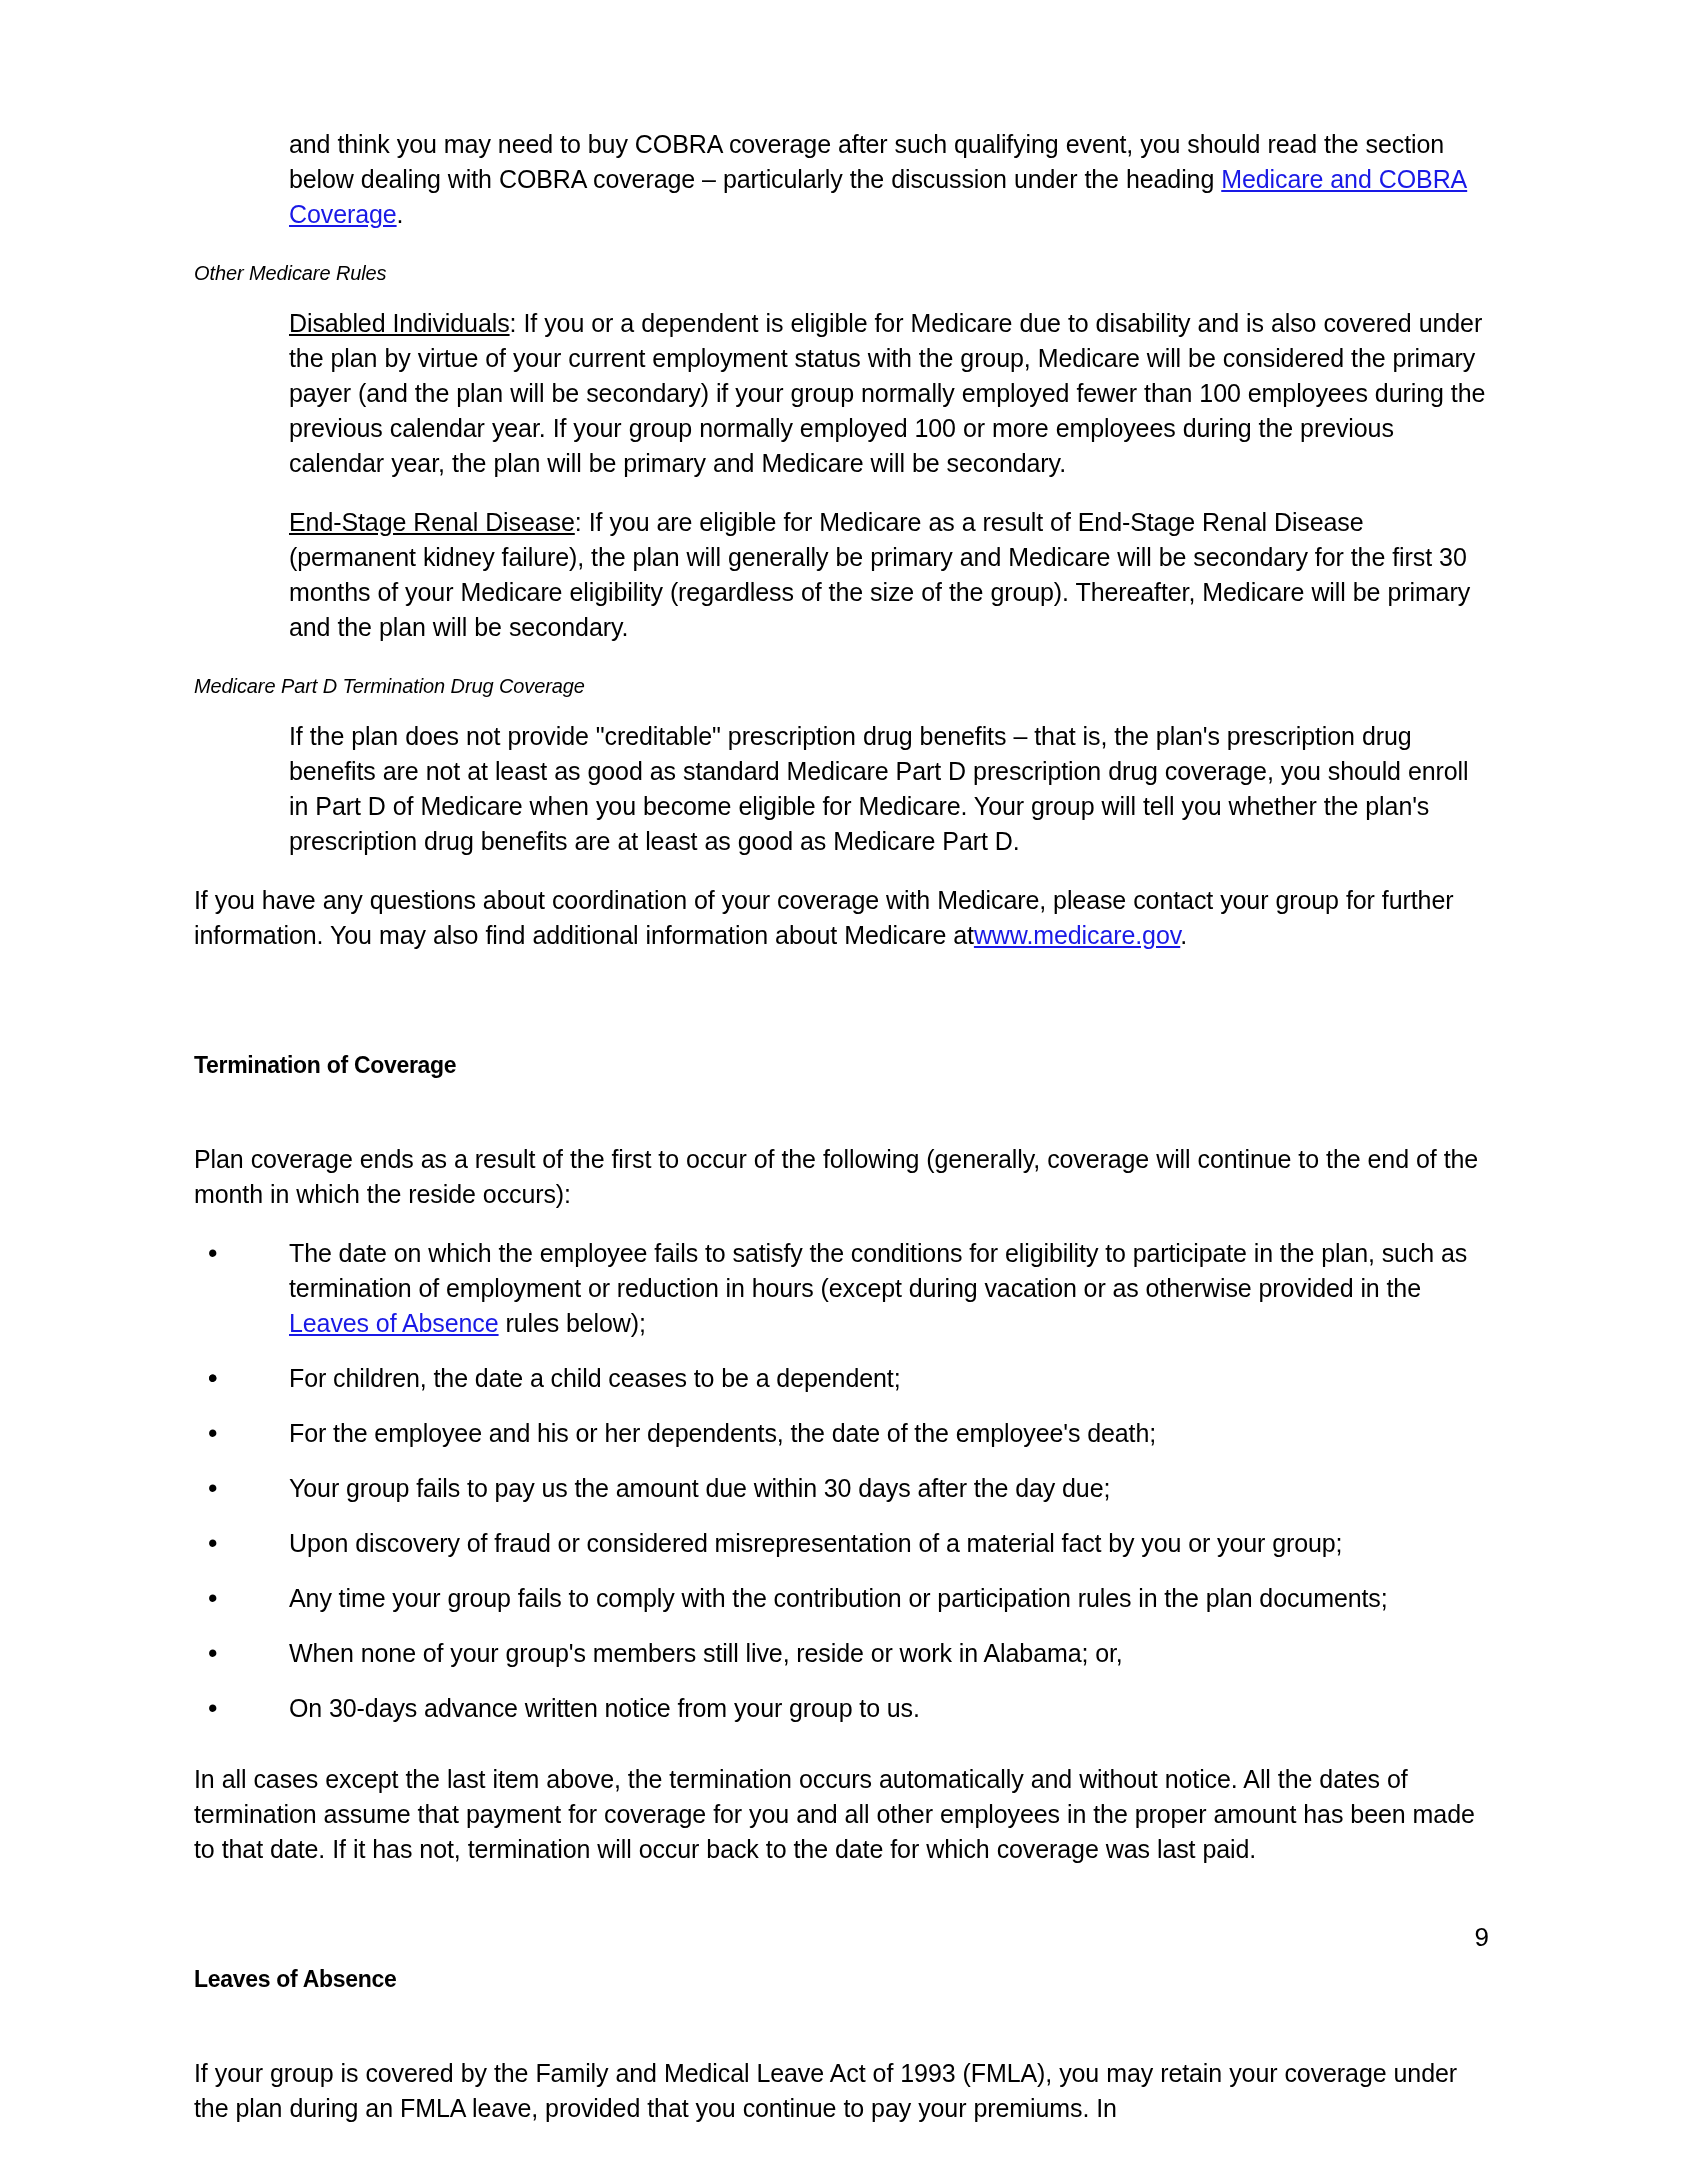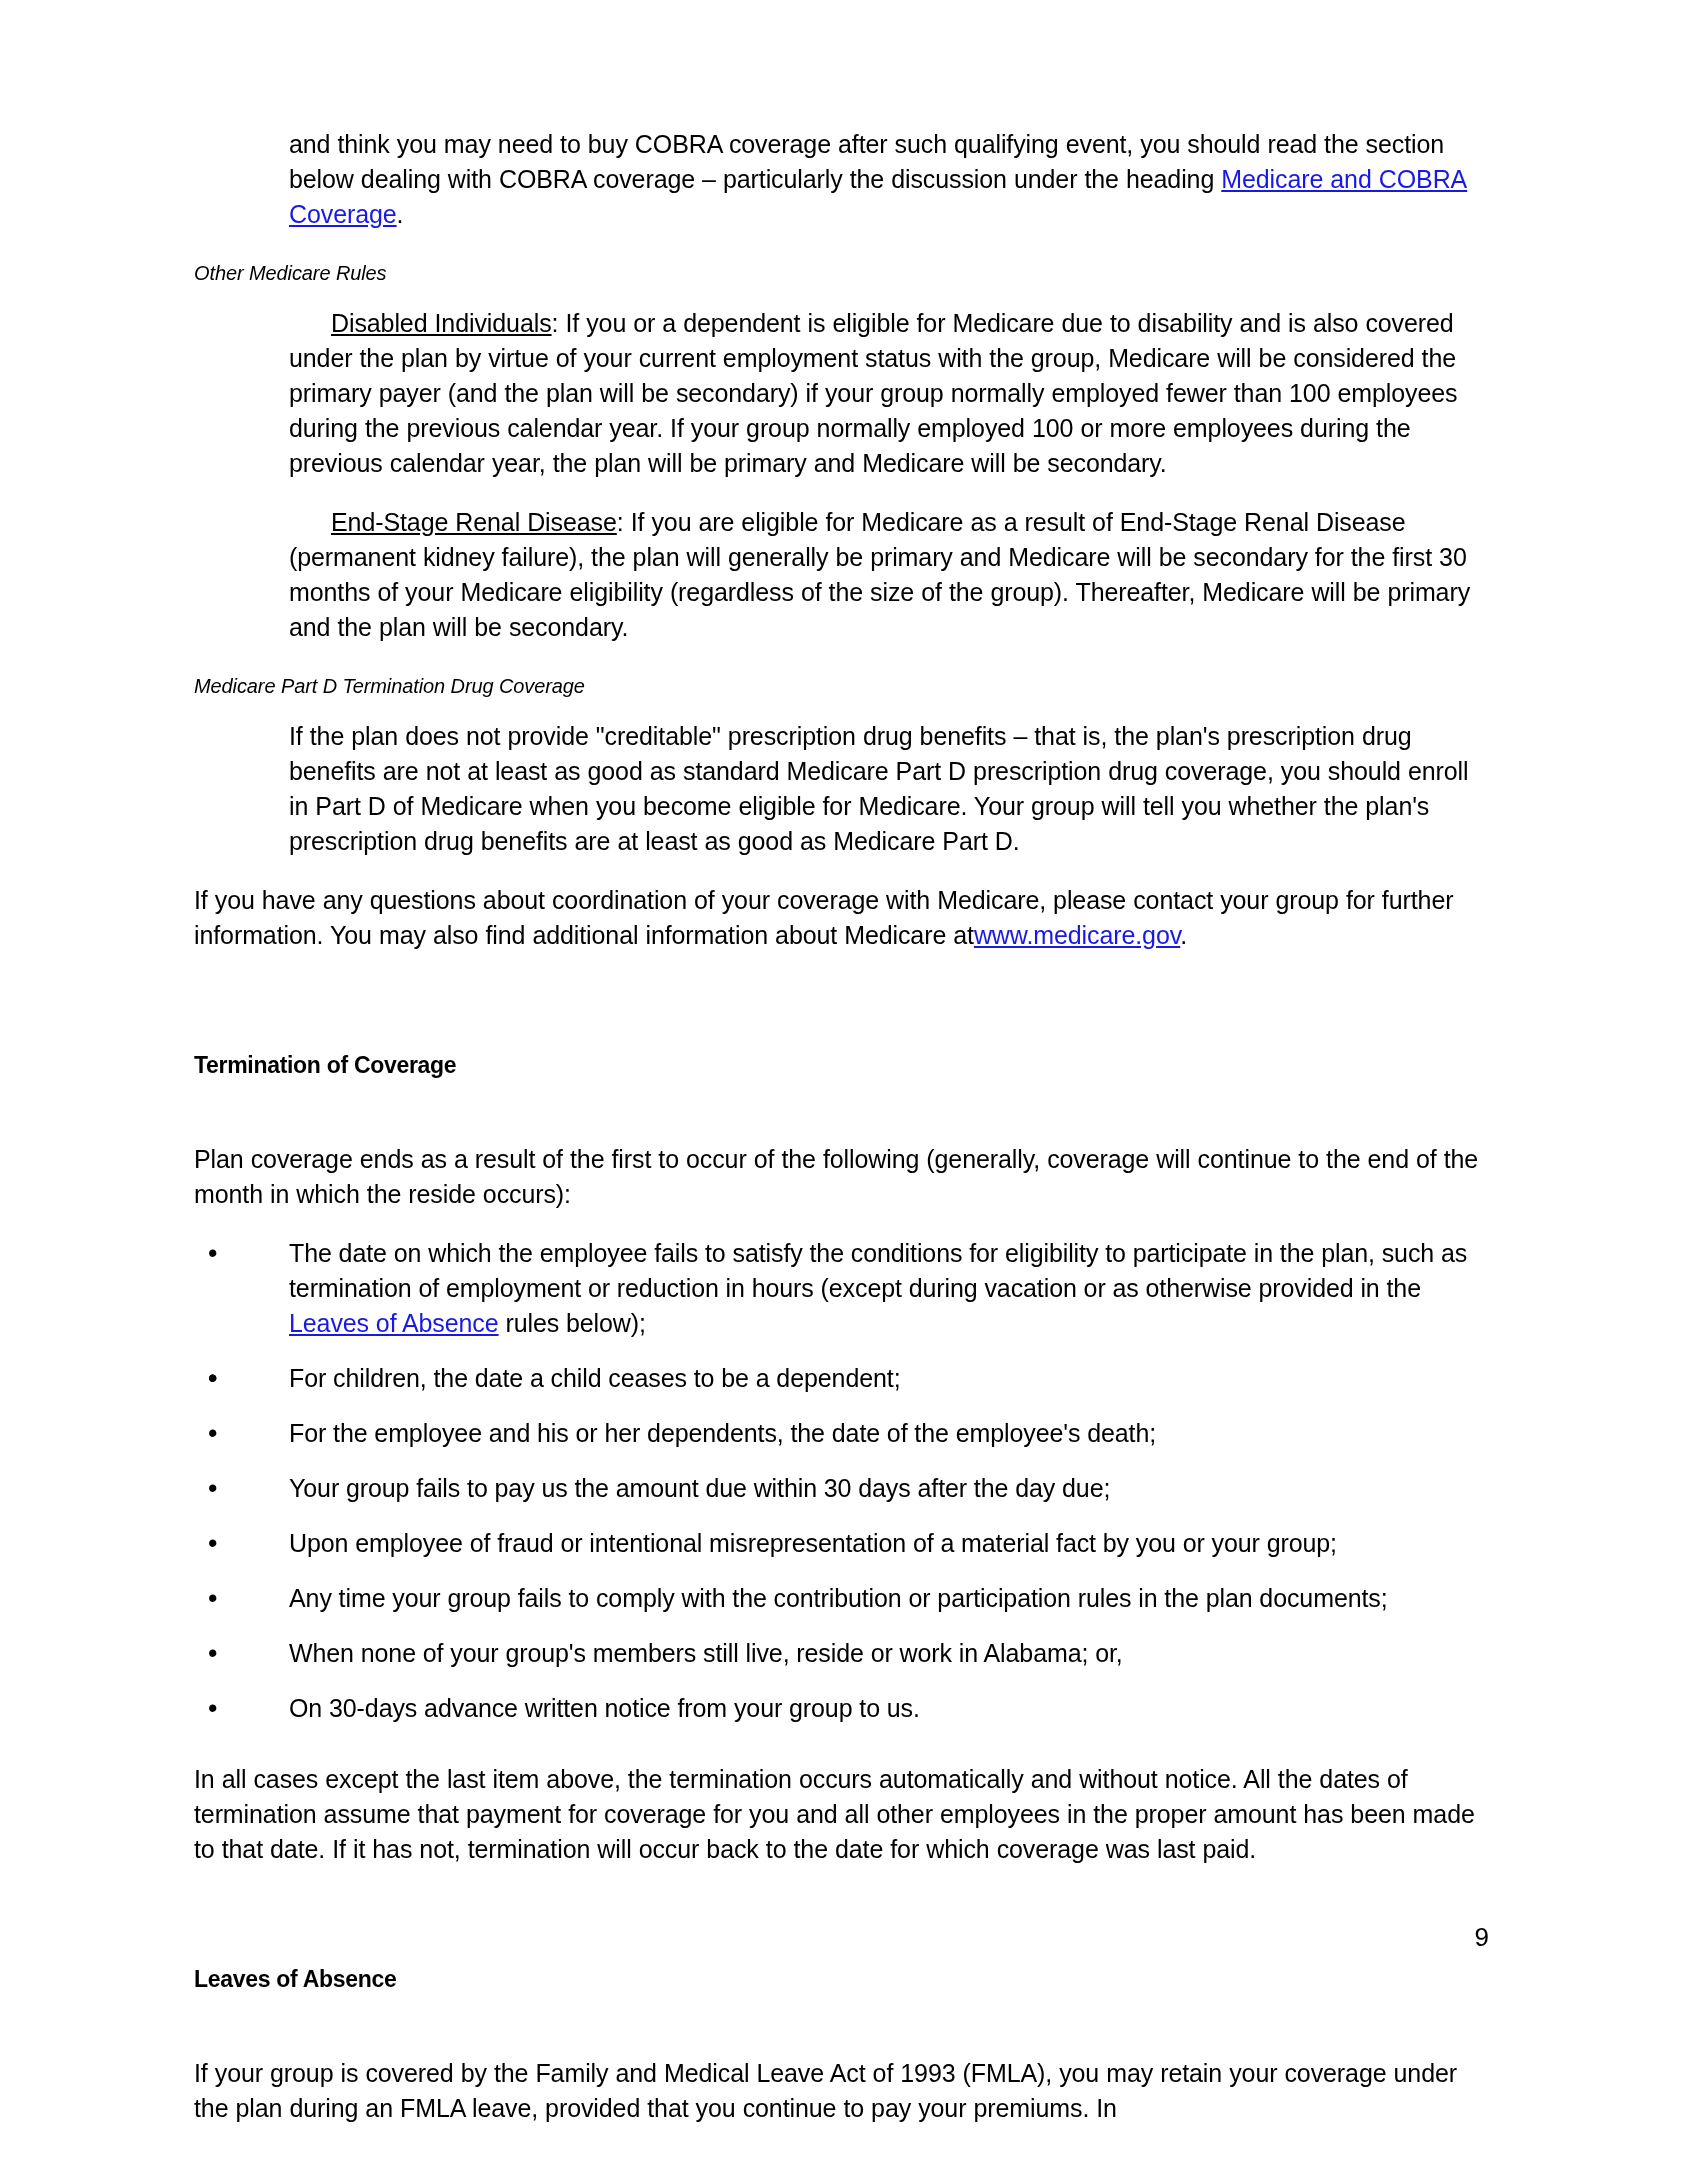--- a/index.html
+++ b/index.html
@@ -56,21 +56,20 @@
   }
   .section-head {
     font-size: 23px;
     line-height: 40px;
     font-weight: bold;
     letter-spacing: -0.3px;
   }
   .runin {
     text-decoration: underline;
     text-underline-offset: 2px;
-    margin-left: 42px;
   }
   a.doclink, .doclink {
     color: #1919e6;
     text-decoration: underline;
     text-underline-offset: 2px;
     cursor: pointer;
   }
   ul.bullets {
     list-style: none;
     margin: 0;
@@ -146,21 +145,21 @@
       <li><span class="bullet-dot">•</span><span>The date on which the employee fails to satisfy the conditions for eligibility to participate in the plan, such as termination of employment or reduction in hours (except during vacation or as otherwise provided in the </span><span class="doclink">Leaves of Absence</span><span> rules below);</span></li>
 
       <li><span class="bullet-dot">•</span></li>
 
       <li><span class="bullet-dot">•</span><span>For children, the date a child ceases to be a dependent;</span></li>
 
       <li><span class="bullet-dot">•</span><span>For the employee and his or her dependents, the date of the employee's death;</span></li>
 
       <li><span class="bullet-dot">•</span><span>Your group fails to pay us the amount due within 30 days after the day due;</span></li>
 
-      <li><span class="bullet-dot">•</span><span>Upon employee of fraud or intentional misrepresentation of a material fact by you or your group;</span></li>
+      <li><span class="bullet-dot">•</span><span>Upon discovery of fraud or considered misrepresentation of a material fact by you or your group;</span></li>
 
       <li><span class="bullet-dot">•</span><span>Any time your group fails to comply with the contribution or participation rules in the plan documents;</span></li>
 
       <li><span class="bullet-dot">•</span><span>When none of your group's members still live, reside or work in Alabama; or,</span></li>
 
       <li><span class="bullet-dot">•</span><span>On 30-days advance written notice from your group to us.</span></li>
     </ul>
 
     <div class="gap-sm"></div>
 

